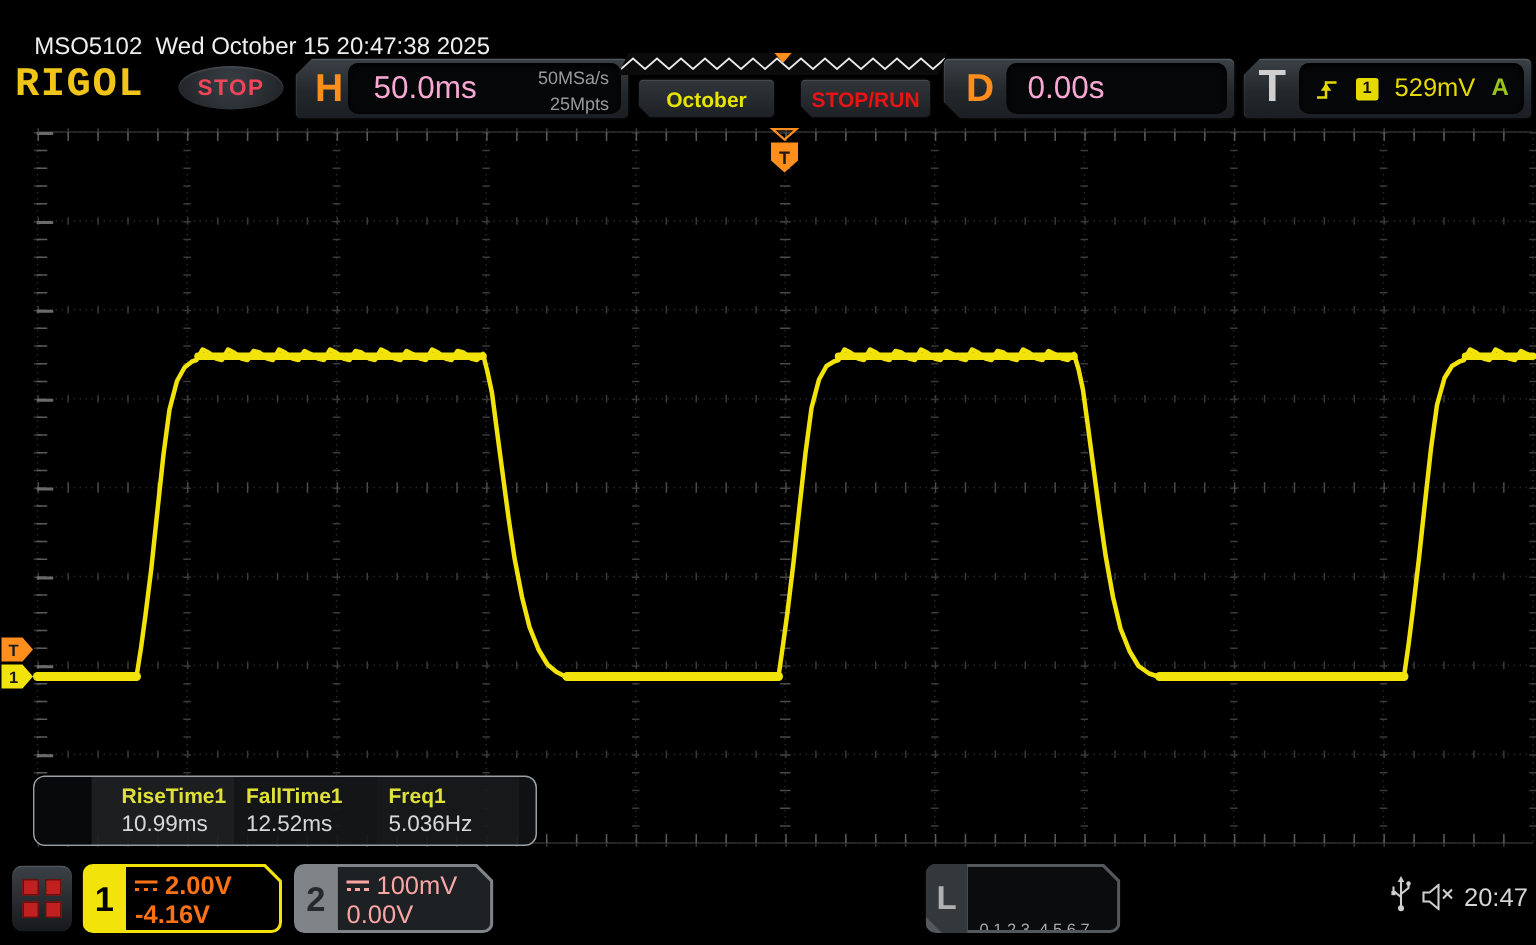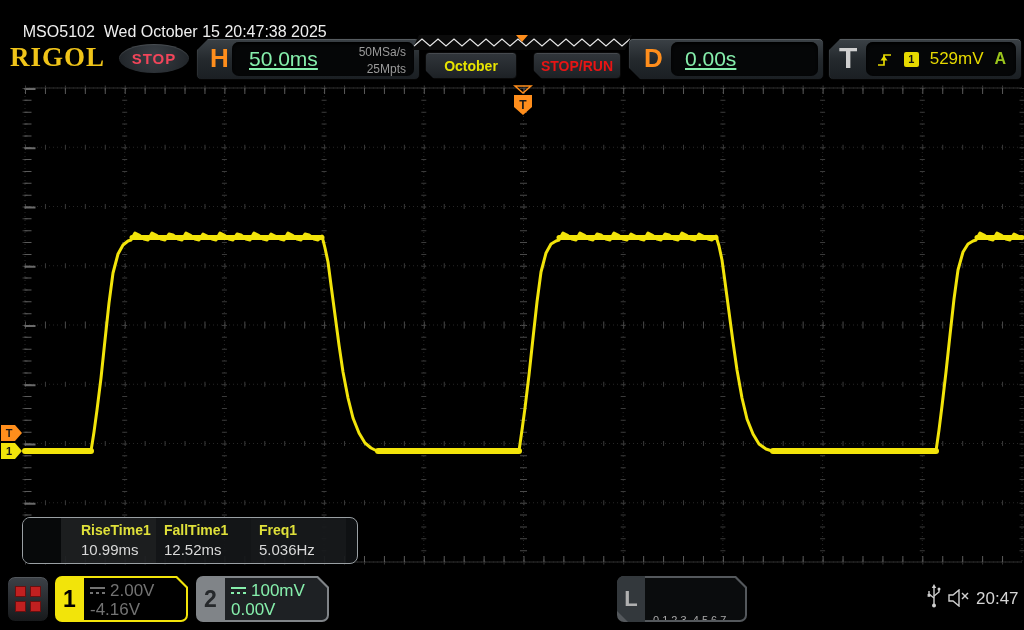--- a/index.html
+++ b/index.html
@@ -2,21 +2,21 @@
 <html><head>
 <meta charset="utf-8">
 <style>
   html,body{margin:0;padding:0;background:#000;}
   #screen{position:relative;width:1024px;height:630px;background:#000;overflow:hidden;
           font-family:"Liberation Sans",sans-serif;-webkit-font-smoothing:antialiased;}
   .abs{position:absolute;}
   
   #titlebar{left:5px;top:5px;height:22px;color:#efefef;font-size:16px;white-space:pre;}
   
-  #rigol-logo{left:10px;top:42px;font-family:Liberation Serif, serif;font-weight:bold;
+  #rigol-logo{left:10px;top:42px;font-family:Liberation Mono, monospace;font-weight:bold;
               font-size:27px;color:#f0c419;letter-spacing:1px;}
   #stop-pill{left:119px;top:44px;width:70px;height:29px;border-radius:50%;
              background:radial-gradient(circle at 50% 35%,#383e44,#1e2226);
              display:flex;align-items:center;justify-content:center;
              color:#f2455a;font-weight:bold;font-size:15px;letter-spacing:1px;
              box-shadow:inset 0 1px 1px rgba(255,255,255,.12);}
   .hbox{background:linear-gradient(180deg,#3b4146,#23282c 55%,#1b1f23);
         box-shadow:inset 0 1px 0 rgba(255,255,255,.14), inset 1px 0 0 rgba(255,255,255,.06);
         border:1px solid #050505;border-radius:5px;}
   .pill{position:absolute;background:#050607;border-radius:7px;
@@ -54,22 +54,22 @@
             display:flex;align-items:center;justify-content:center;}
   .sq-grid{display:grid;grid-template-columns:11px 11px;grid-template-rows:11px 11px;gap:4px;}
   .sq{background:#c02020;border:1px solid #6a0f0f;box-sizing:border-box;}
   .chbox{position:absolute;top:576px;width:133px;height:46px;border-radius:7px;box-sizing:border-box;
          clip-path:polygon(0 0,calc(100% - 11px) 0,100% 11px,100% 100%,0 100%);overflow:hidden;}
   #ch1-box{left:55px;background:#f2e40a;}
   #ch2-box{left:196px;background:#808488;}
   .ch-body{position:absolute;left:29px;top:2px;right:2px;bottom:2px;border-radius:0 5px 5px 0;
            clip-path:polygon(0 0,calc(100% - 10px) 0,100% 10px,100% 100%,0 100%);
            padding:3px 7px 0 6px;box-sizing:border-box;}
-  #ch1-box .ch-body{background:#000;color:#737373;}
-  #ch2-box .ch-body{background:#1e2124;color:#86efac;}
+  #ch1-box .ch-body{background:#000;color:#f97316;font-weight:bold;}
+  #ch2-box .ch-body{background:#1e2124;color:#fca5a5;}
   .ch-tab{position:absolute;left:0;top:0;bottom:0;width:29px;display:flex;align-items:center;
           justify-content:center;font-size:23px;font-weight:bold;
           clip-path:polygon(0 0,100% 0,100% 100%,11px 100%,0 calc(100% - 11px));}
   #ch1-box .ch-tab{color:#000;}
   #ch2-box .ch-tab{color:#26292c;}
   .ch-row{display:flex;align-items:center;font-size:17px;line-height:19px;}
   .ch-row.r2{}
   .dc-icon{display:inline-block;width:15px;margin-right:5px;}
   .dc-icon .l1{height:2px;background:currentColor;margin-bottom:3px;}
   .dc-icon .l2{height:2px;background:repeating-linear-gradient(90deg,currentColor 0 3px,transparent 3px 6px);}
@@ -78,21 +78,21 @@
   #l-box .l-body{position:absolute;left:28px;top:2px;right:2px;bottom:2px;background:#0a0c0d;
                  border-radius:0 5px 5px 0;color:#a8a8a8;font-size:11px;line-height:14px;
                  padding:7px 0 0 8px;white-space:pre;box-sizing:border-box;
                  clip-path:polygon(0 0,calc(100% - 10px) 0,100% 10px,100% 100%,0 100%);}
   #l-box .l-tab{position:absolute;left:0;top:0;bottom:0;width:28px;background:#33383c;color:#b0b0b0;
                 display:flex;align-items:center;justify-content:center;font-size:22px;font-weight:bold;
                 clip-path:polygon(0 0,100% 0,100% 100%,11px 100%,0 calc(100% - 11px));}
   #clock{left:976px;top:589px;color:#d5d5d5;font-size:17px;}
   
   .h-label{position:absolute;color:#ff8e1c;}
-  .pill-main{color:#86efac;font-size:21px;text-decoration:underline;}
+  .pill-main{color:#f9a8d4;font-size:21px;}
   .rates{position:absolute;right:8px;top:2px;text-align:right;color:#9a9a9a;font-size:12px;line-height:17px;}
   #t-letter{position:absolute;left:10px;top:2px;color:#d0d0d0;font-size:30px;font-weight:bold;}
   #trig-badge{width:15px;height:15px;background:#e6d900;border-radius:2px;color:#111;
               font-size:11px;font-weight:bold;display:flex;align-items:center;justify-content:center;}
   svg{display:block;}
 </style>
 </head>
 <body>
 
 <div id="screen">

